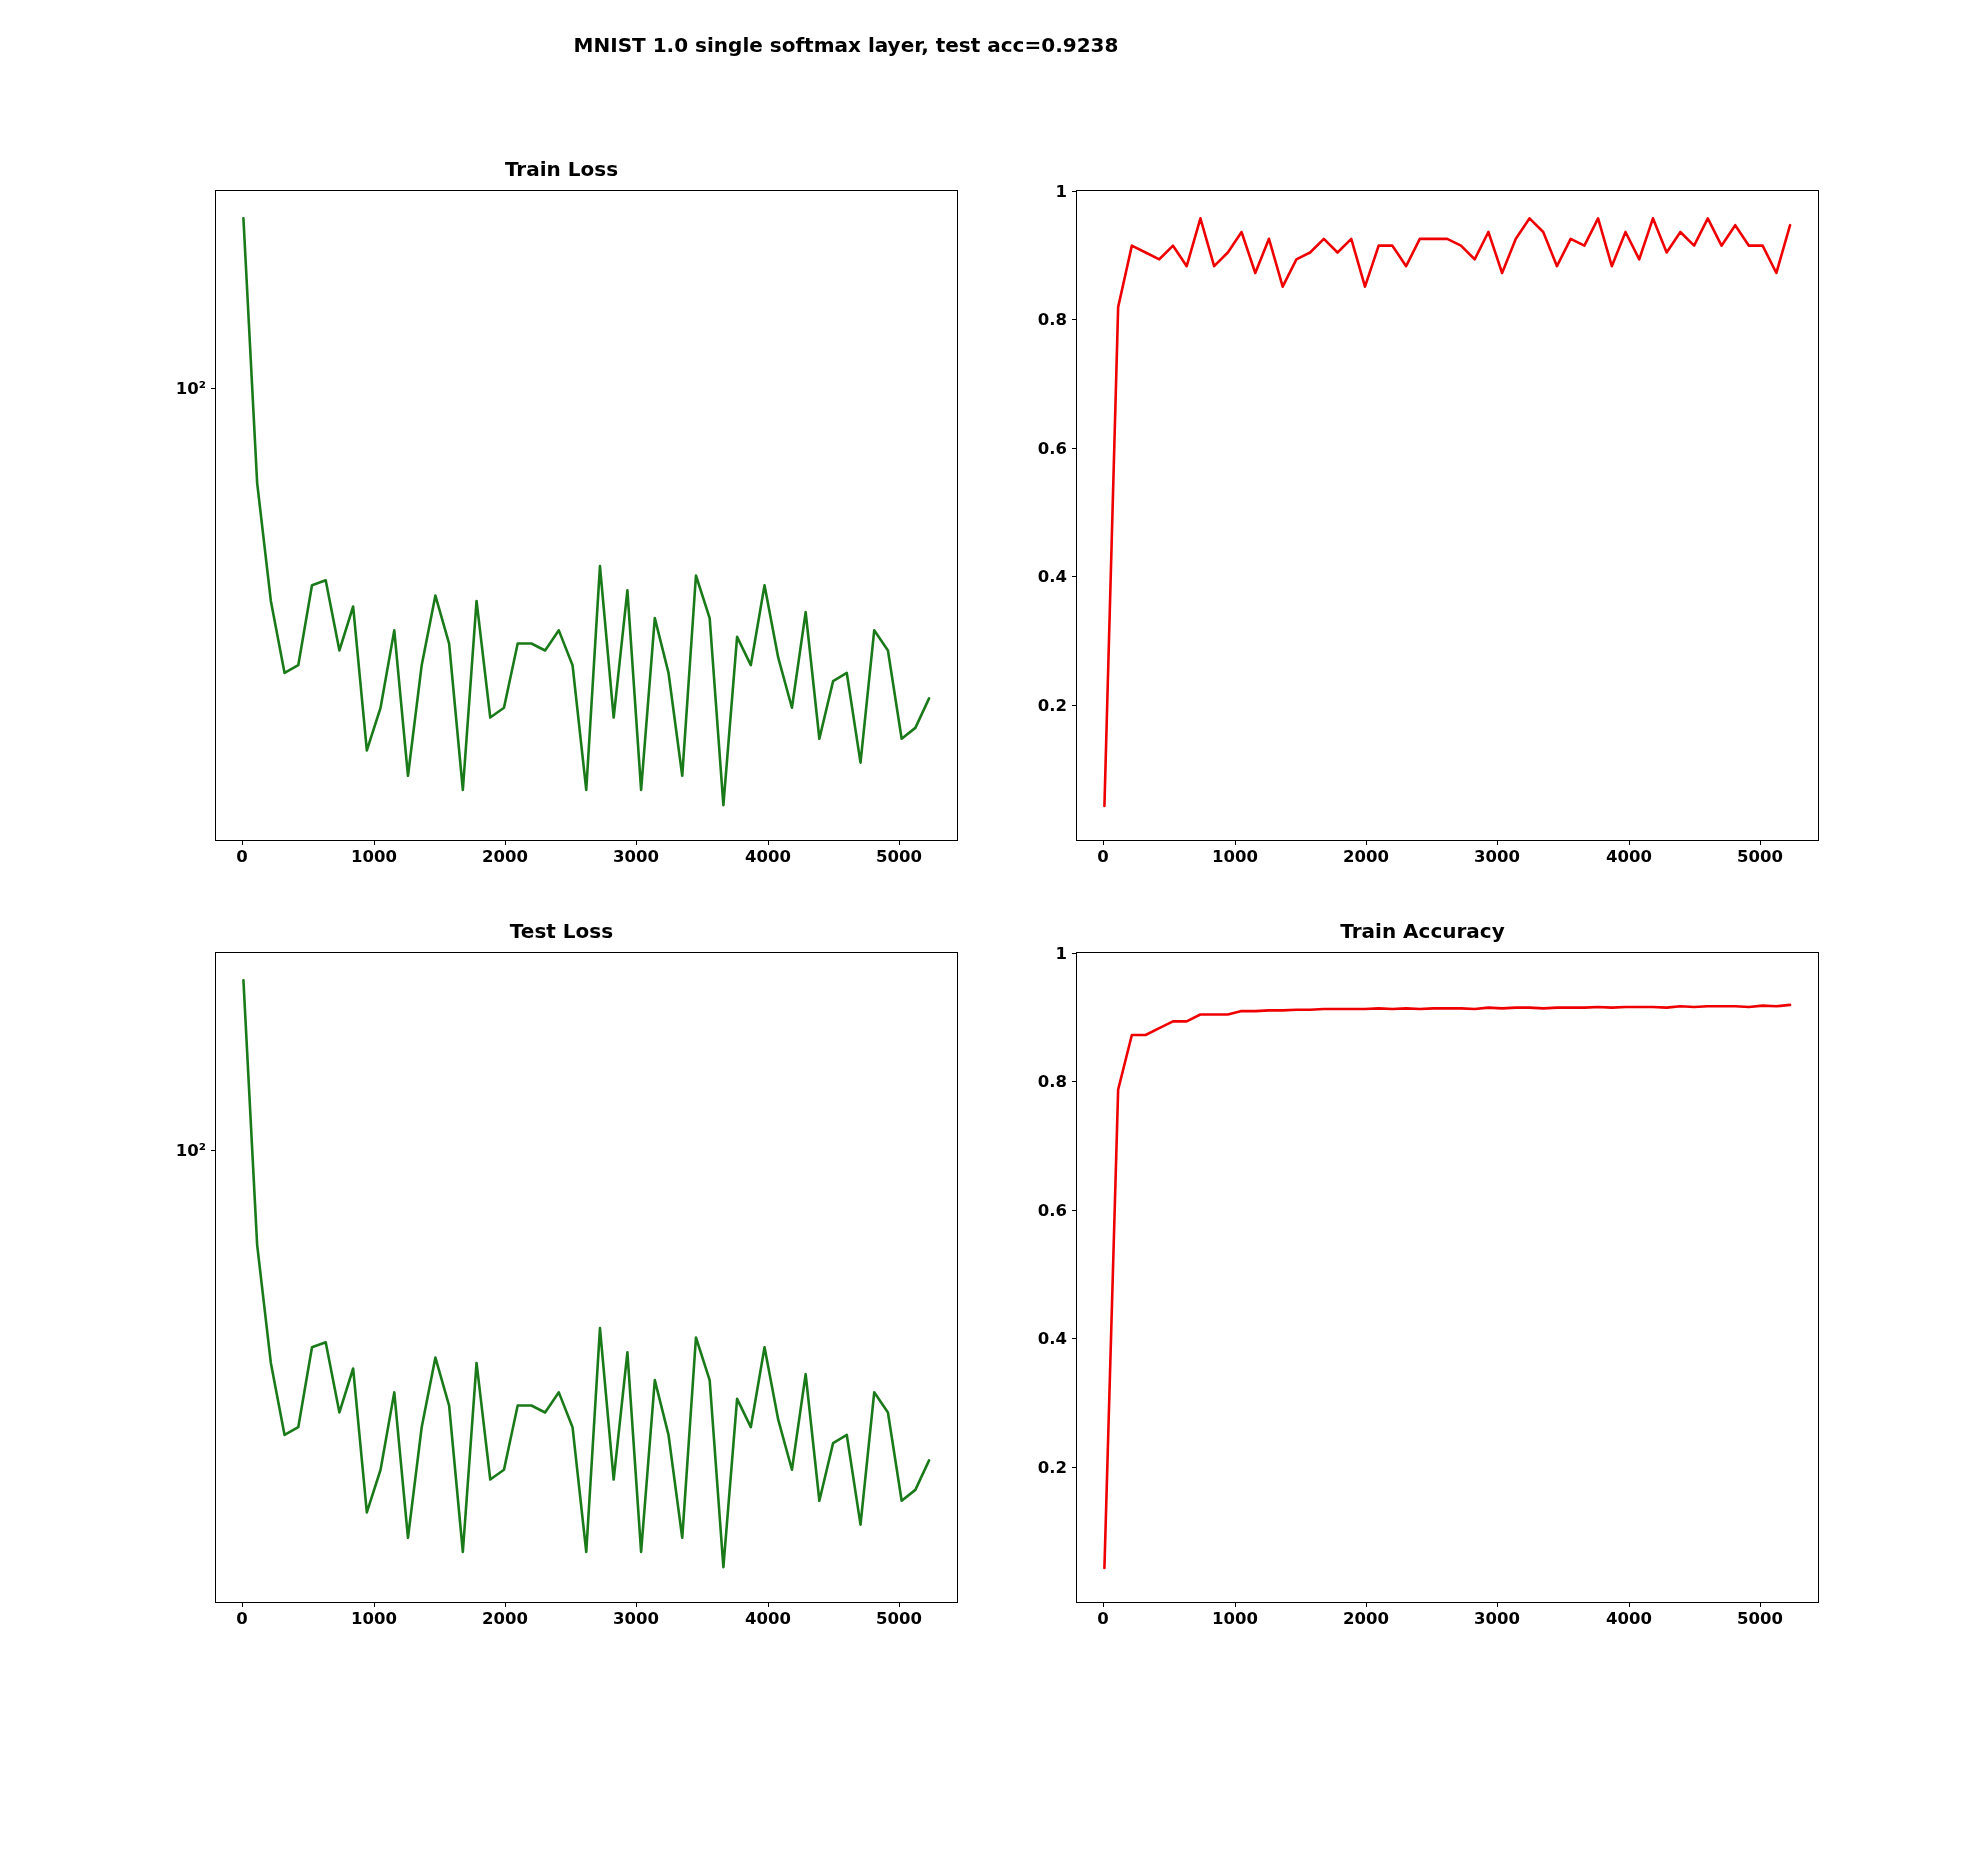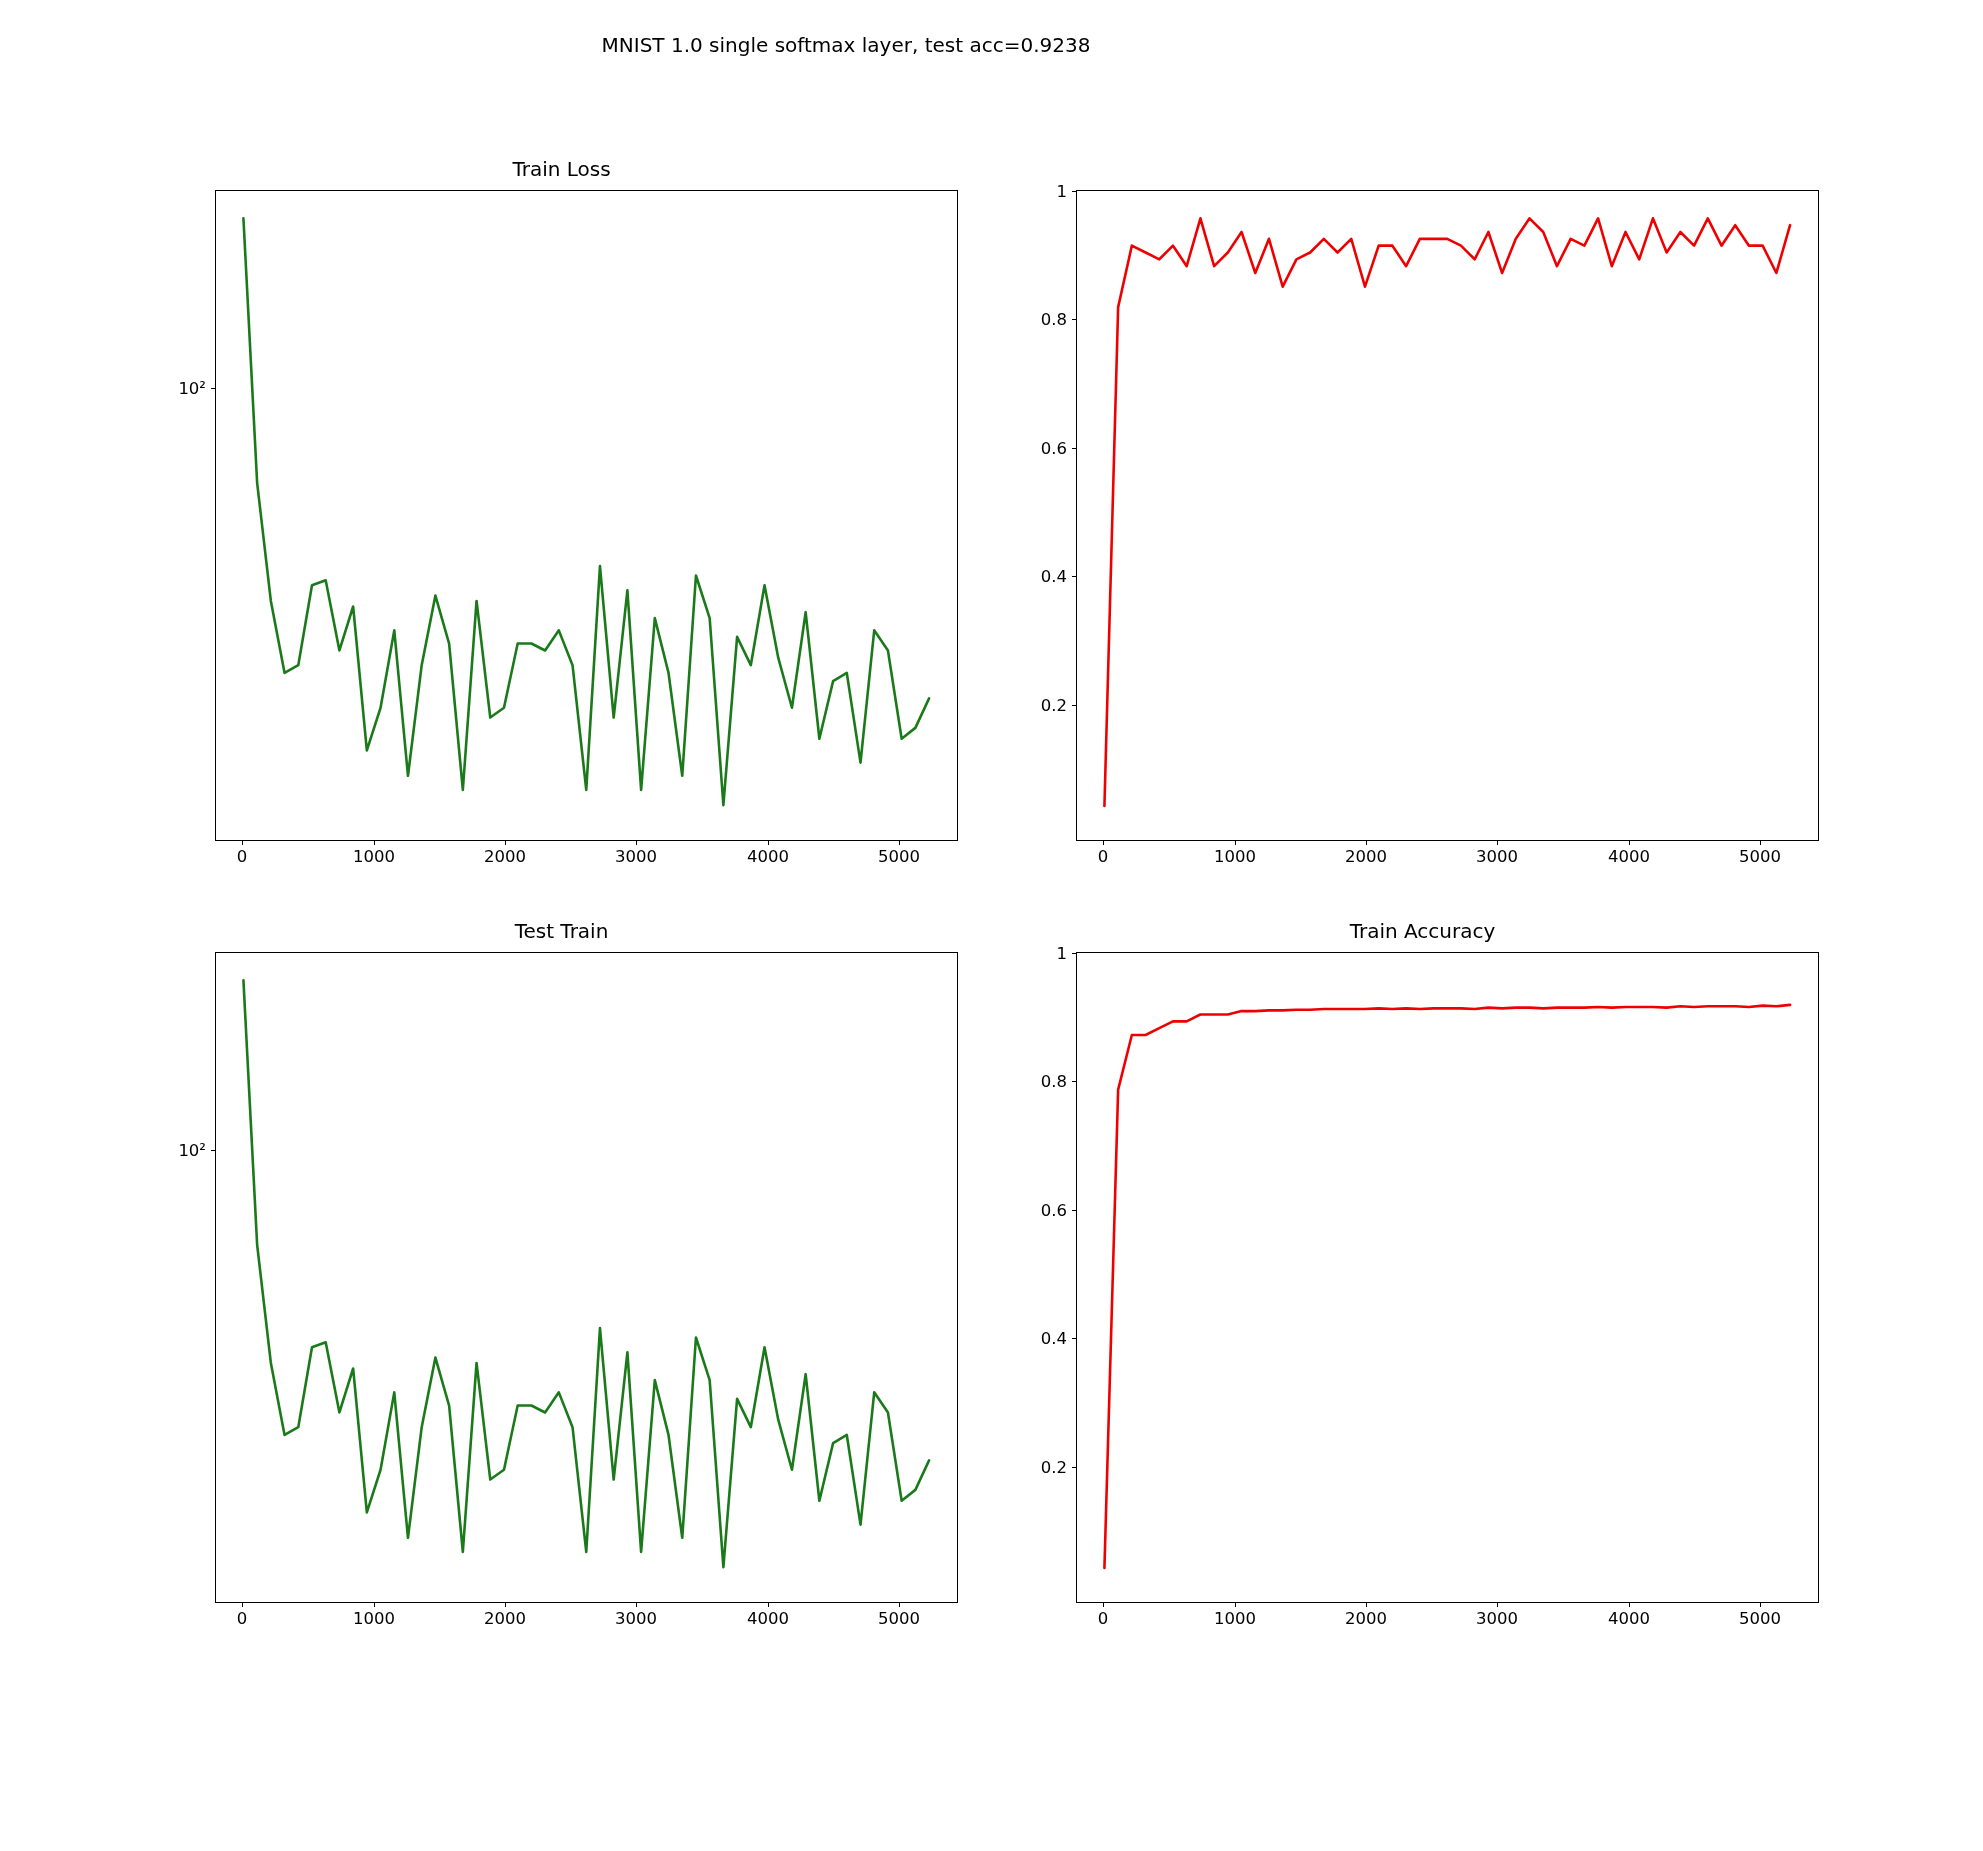--- a/index.html
+++ b/index.html
@@ -7,20 +7,21 @@
     padding: 0;
     background: #ffffff;
     font-family: "DejaVu Sans", "Helvetica Neue", Arial, sans-serif;
     color: #000000;
   }
   .page {
     width: 1692px;
     height: 1852px;
     position: relative;
     box-sizing: border-box;
+    font-weight: bold;
   }
   .suptitle {
     position: absolute;
     top: 33px;
     left: 0;
     right: 0;
     text-align: center;
     font-size: 20px;
   }
   .grid {
@@ -147,21 +148,21 @@
           <div class="tick-mark-y" style="top: 257px;"></div>
           <div class="tick-label-y" style="top: 257px;">0.6</div>
           <div class="tick-mark-y" style="top: 128px;"></div>
           <div class="tick-label-y" style="top: 128px;">0.8</div>
           <div class="tick-mark-y" style="top: 0px;"></div>
           <div class="tick-label-y" style="top: 0px;">1</div>
         </div>
     </div>
 
     <div class="panel">
-      <div class="panel-title">Test Train</div>
+      <div class="panel-title">Test Loss</div>
       <div class="plot-area" id="plot-test_loss">
           <svg class="plot-svg" viewBox="0 0 858 738" preserveAspectRatio="none">
             <path d="M31.78 31.05 L47.67 331.85 L63.56 466.17 L79.44 548.04 L95.33 539.18 L111.22 448.33 L127.11 442.69 L143.00 522.48 L158.89 472.46 L174.78 636.02 L190.67 587.60 L206.56 499.62 L222.44 664.99 L238.33 539.18 L254.22 460.06 L270.11 514.59 L286.00 681.07 L301.89 466.17 L317.78 598.73 L333.67 587.60 L349.56 514.59 L365.44 514.59 L381.33 522.48 L397.22 499.62 L413.11 539.18 L429.00 681.07 L444.89 426.61 L460.78 598.73 L476.67 454.11 L492.56 681.07 L508.44 485.62 L524.33 548.04 L540.22 664.99 L556.11 437.20 L572.00 485.62 L587.89 698.44 L603.78 506.98 L619.67 539.18 L635.56 448.33 L651.44 530.67 L667.33 587.60 L683.22 478.94 L699.11 622.86 L715.00 557.27 L730.89 548.04 L746.78 650.02 L762.67 499.62 L778.56 522.48 L794.44 622.86 L810.33 610.46 L826.22 577.01" fill="none" stroke="#1a7a1a" stroke-width="3" stroke-linejoin="round" stroke-linecap="round"></path>
           </svg>
           <div class="tick-mark-x" style="left: 26px;"></div>
           <div class="tick-label-x" style="left: 26px;">0</div>
           <div class="tick-mark-x" style="left: 158px;"></div>
           <div class="tick-label-x" style="left: 158px;">1000</div>
           <div class="tick-mark-x" style="left: 289px;"></div>
           <div class="tick-label-x" style="left: 289px;">2000</div>

